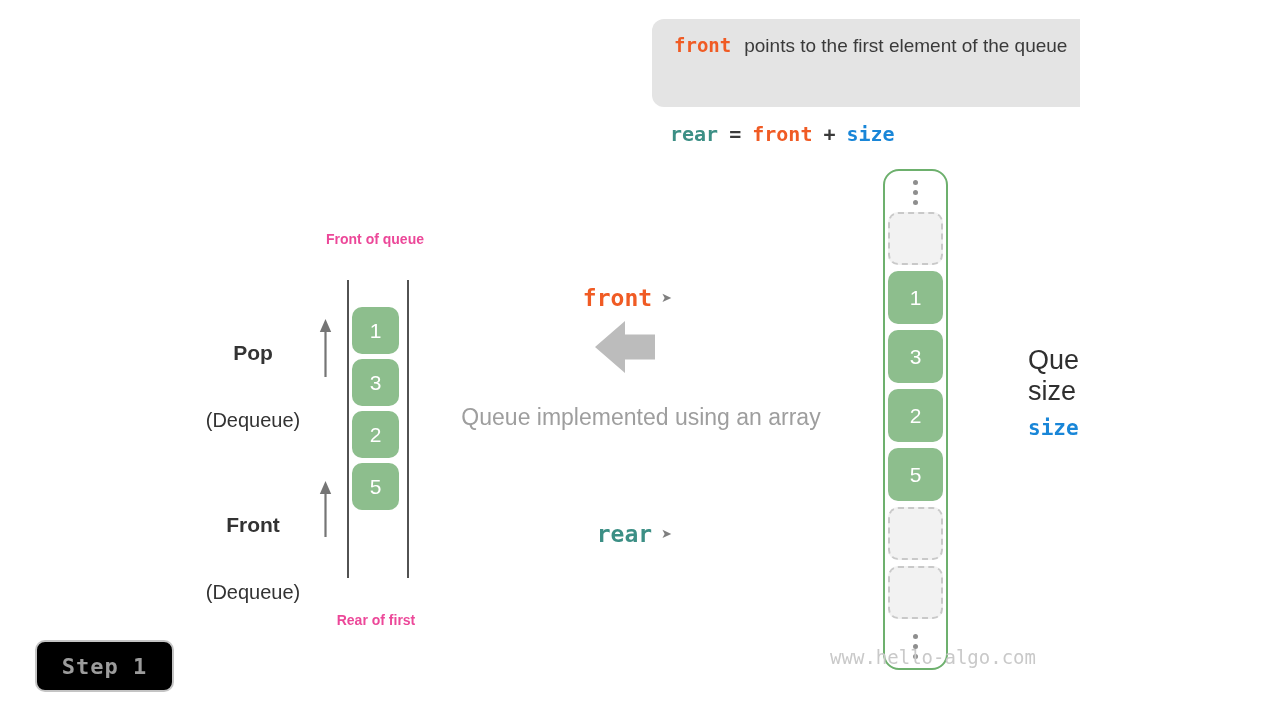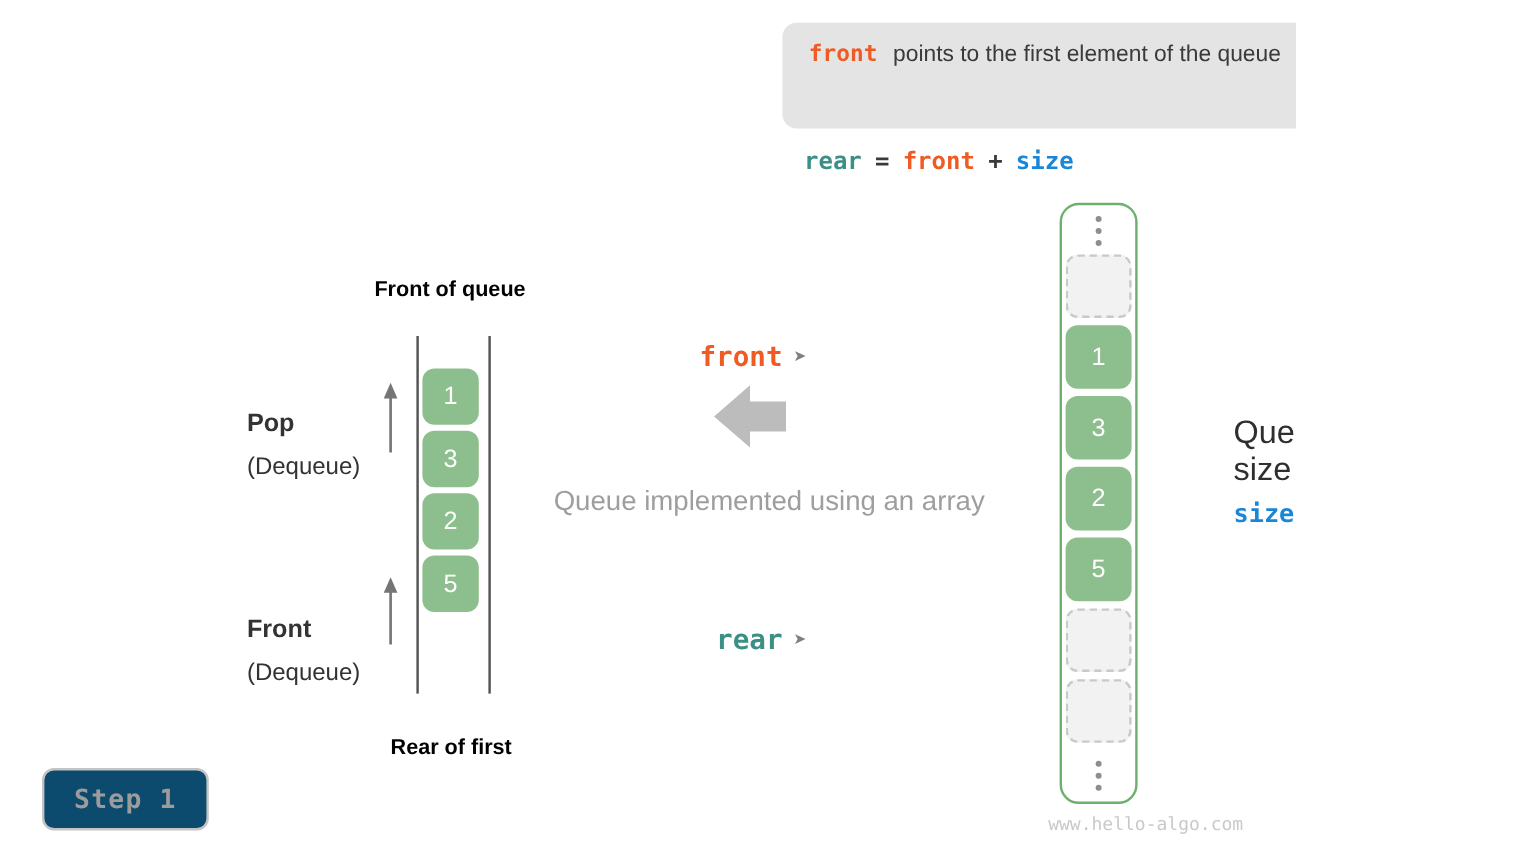--- a/index.html
+++ b/index.html
@@ -22,43 +22,43 @@
   }
 
   
   .equation {
     position: absolute; left: 670px; top: 122px;
     display: flex; gap: 11px; align-items: baseline;
     font-family: "DejaVu Sans Mono", monospace; font-weight: bold; font-size: 20px;
   }
 
   
-  .label-dark { position: absolute; color: #000000; font-weight: bold; font-size: 18px; white-space: nowrap; }
+  .label-dark { position: absolute; color: #ec4899; font-weight: bold; font-size: 14px; white-space: nowrap; }
   .front-of-queue { left: 375px; top: 231px; transform: translateX(-50%); }
   .rear-of-queue  { left: 376px; top: 612px; transform: translateX(-50%); }
 
   .channel-line { position: absolute; width: 1.5px; background: #525252; top: 280px; height: 298px; }
   .channel-line.left  { left: 347px; }
   .channel-line.right { left: 407px; }
 
   .left-boxes {
     position: absolute; left: 352px; top: 307px;
     display: flex; flex-direction: column; gap: 5px;
   }
   .qbox {
     width: 47px; height: 47px; border-radius: 10px; background: #8dbe8d;
     color: #ffffff; font-size: 21px; font-weight: 500;
     display: flex; align-items: center; justify-content: center;
   }
 
-  .op-block { position: absolute; transform: translateX(-50%); color: #333333; }
+  .op-block { position: absolute; transform: translateX(-50%); text-align: center; color: #333333; }
   .pop-block  { left: 253px; top: 334px; }
   .push-block { left: 253px; top: 506px; }
   .op-name { font-weight: bold; font-size: 21px; line-height: 37px; }
-  .op-sub  { font-size: 20px; line-height: 37px; }
+  .op-sub  { font-size: 20px; line-height: 37px; margin-top: 31px; }
 
   .up-arrow { position: absolute; }
   .pop-arrow  { left: 318px; top: 319px; }
   .push-arrow { left: 318px; top: 481px; }
 
   
   .big-arrow { position: absolute; left: 595px; top: 321px; }
   .caption {
     position: absolute; left: 641px; top: 404px; transform: translateX(-50%);
     color: #9e9e9e; font-size: 23px; white-space: nowrap;
@@ -96,28 +96,28 @@
   
   .size-panel { position: absolute; left: 1028px; top: 345px; }
   .size-title { color: #2f2f2f; font-size: 27px; margin-bottom: 9px; }
   .size-line { display: flex; gap: 12px; align-items: baseline;
     font-family: "DejaVu Sans Mono", monospace; font-size: 21px; color: #3a3a3a; }
   .size-var { font-weight: bold; }
 
   
   .step-badge {
     position: absolute; left: 35px; top: 640px; width: 139px; height: 52px;
-    background: #0c4a6e; border: 2px solid #c4c4c4; border-radius: 10px;
+    background: #000000; border: 2px solid #c4c4c4; border-radius: 10px;
     display: flex; align-items: center; justify-content: center;
     font-family: "DejaVu Sans Mono", monospace; font-weight: bold;
     font-size: 22px; color: #9c9c9c; letter-spacing: 1px;
   }
   .watermark {
-    position: absolute; right: 44px; top: 678px;
-    font-family: "DejaVu Sans Mono", monospace; font-size: 15px; color: #c9c9c9;
+    position: absolute; right: 44px; top: 646px;
+    font-family: "DejaVu Sans Mono", monospace; font-size: 19px; color: #c9c9c9;
   }
 </style>
 </head>
 <body>
 
 <div class="canvas">
 
   <div class="info-box" id="info-box">
       <div class="info-row"><span class="kw" style="color: rgb(240, 91, 36);">front</span><span>points to the first element of the queue</span></div>
     </div>

